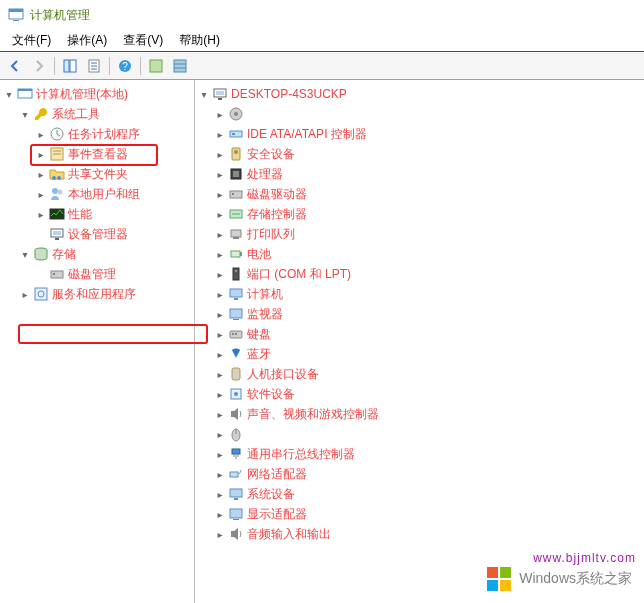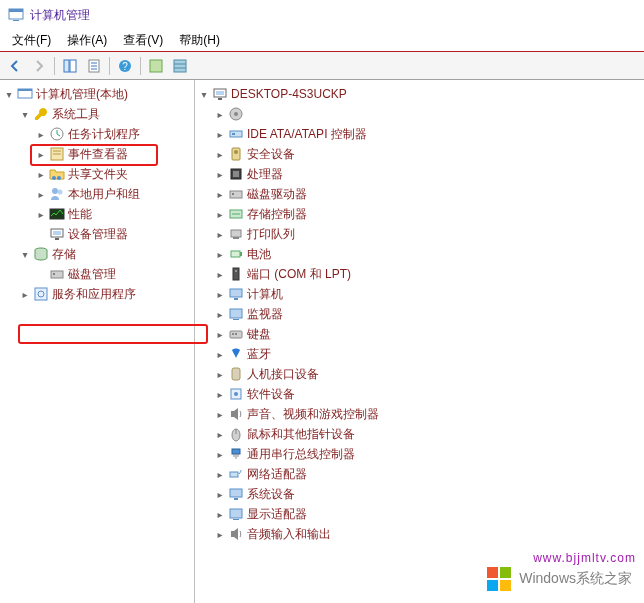--- a/index.html
+++ b/index.html
@@ -1,32 +1,32 @@
 <!DOCTYPE html>
 <html><head>
 <meta charset="utf-8">
 <style>
 * { box-sizing: border-box; margin: 0; padding: 0; }
 body { font-family: "Microsoft YaHei", "Segoe UI", sans-serif; font-size: 12px; background: #fff; width: 644px; height: 603px; overflow: hidden; position: relative; }
 .titlebar { height: 30px; display: flex; align-items: center; padding: 0 8px; background: #fff; }
 .titlebar .app-icon { width: 16px; height: 16px; margin-right: 6px; }
-.titlebar .title { font-size: 12px; color: #4c1d95; }
+.titlebar .title { font-size: 12px; color: #4d7c0f; }
 .menubar { height: 22px; display: flex; align-items: center; padding: 0 4px; background: #fff; border-bottom: 1px solid #b91c1c; }
 .menubar .menu-item { padding: 2px 8px; cursor: default; }
 .toolbar { height: 28px; display: flex; align-items: center; padding: 0 4px; gap: 2px; border-bottom: 1px solid #a0a0a0; background: #f5f5f5; }
 .toolbar .tb-btn { width: 22px; height: 22px; display: flex; align-items: center; justify-content: center; border: 1px solid transparent; cursor: pointer; }
 .toolbar .sep { width: 1px; height: 18px; background: #c0c0c0; margin: 0 2px; }
 .content { display: flex; height: calc(100% - 80px); }
 .left-pane { width: 195px; border-right: 1px solid #c0c0c0; overflow: auto; padding: 4px 0; }
 .right-pane { flex: 1; overflow: auto; padding: 4px 0; }
 .tree-row { display: flex; align-items: center; height: 20px; padding-right: 4px; cursor: default; white-space: nowrap; position: relative; }
 .expander { width: 14px; height: 14px; display: flex; align-items: center; justify-content: center; flex-shrink: 0; cursor: pointer; color: #6a6a6a; font-size: 10px; }
 .expander.empty { visibility: hidden; }
 .node-icon { width: 16px; height: 16px; margin: 0 3px 0 1px; flex-shrink: 0; display: flex; align-items: center; justify-content: center; }
-.node-label { font-size: 12px; color: #7f1d1d; }
+.node-label { font-size: 12px; color: #ef4444; }
 .indent-0 { padding-left: 2px; }
 .indent-1 { padding-left: 18px; }
 .indent-2 { padding-left: 34px; }
 .highlight-box { border: 2px solid #e91a1a; border-radius: 3px; position: absolute; pointer-events: none; }
 .watermark { position: absolute; right: 12px; bottom: 10px; display: flex; align-items: center; gap: 6px; opacity: 0.95; }
 .watermark .wm-text { font-size: 14px; color: #7a7a7a; }
 .footer-url { position: absolute; right: 8px; bottom: 38px; font-size: 12px; color: #a21caf; letter-spacing: 1px; }
 svg { display: block; }
 </style>
 </head>
@@ -389,21 +389,20 @@
         <span class="node-label">声音、视频和游戏控制器</span>
       </div>
       <div class="tree-row indent-1">
         <span class="expander">▸</span>
         <span class="node-icon">
           <svg width="16" height="16" viewBox="0 0 16 16">
             <ellipse cx="8" cy="9" rx="4" ry="6" fill="#d0d0d0" stroke="#888"></ellipse>
             <line x1="8" y1="3" x2="8" y2="8" stroke="#888"></line>
           </svg>
         </span>
-        <span class="node-label">鼠标和其他指针设备</span>
       </div>
       <div class="tree-row indent-1">
         <span class="expander">▸</span>
         <span class="node-icon">
           <svg width="16" height="16" viewBox="0 0 16 16">
             <rect x="4" y="3" width="8" height="5" fill="#4a90d9" stroke="#2a6098"></rect>
             <path d="M6 8v3M10 8v3M8 8v5" stroke="#888"></path>
           </svg>
         </span>
         <span class="node-label">通用串行总线控制器</span>

